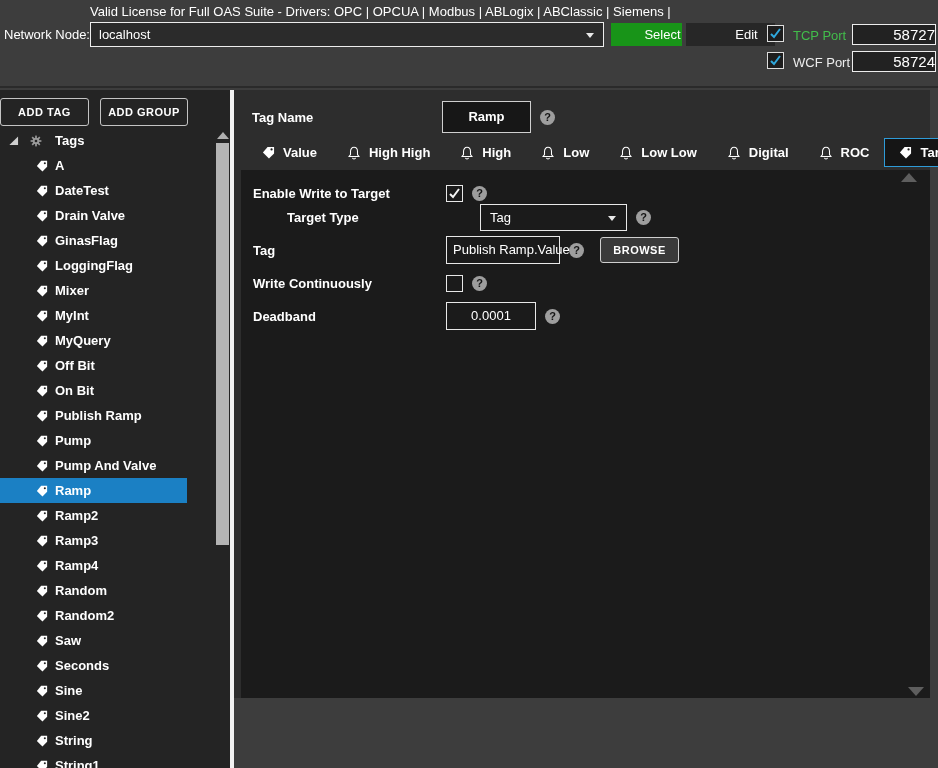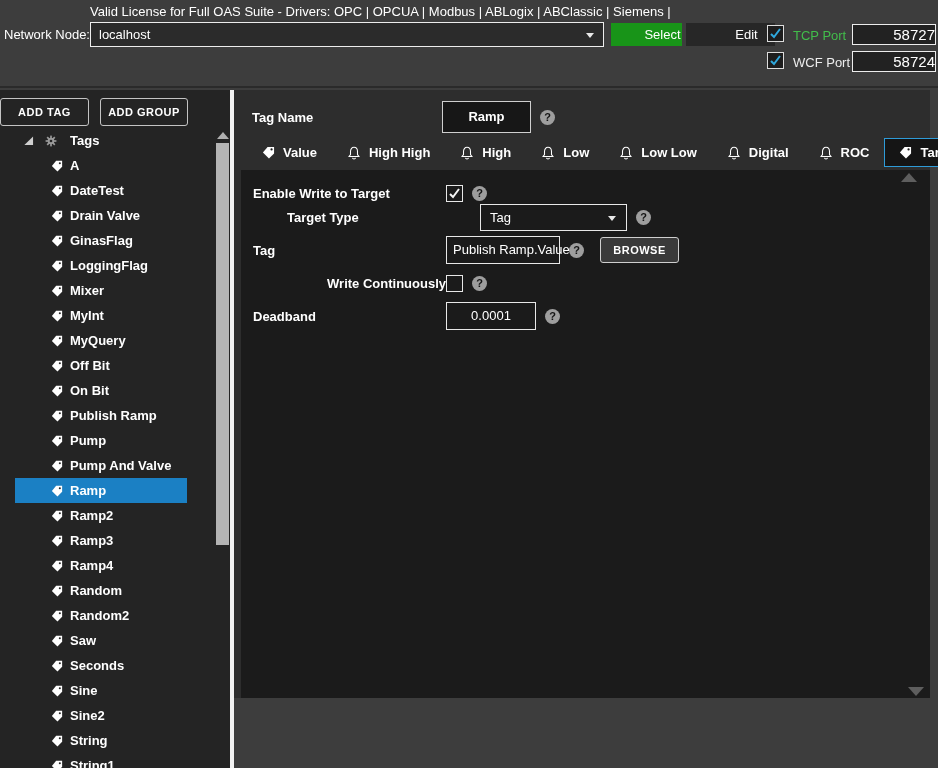--- a/index.html
+++ b/index.html
@@ -21,21 +21,21 @@
   .cb.blue svg polyline { stroke:#2fa8dd; }
   .port-label { position:absolute; font-size:13px; color:#ededed; }
   .port-label.green { color:#42bd4b; }
   .port-box { position:absolute; left:852px; width:84px; height:21px; background:#222; border:1px solid #ededed; color:#fff; font-size:15px; text-align:right; line-height:19px; }
 
   
   .sidebar { position:absolute; left:0; top:90px; width:230px; height:678px; background:#242424; }
   .side-btn { position:absolute; top:8px; height:28px; background:transparent; border:1px solid #c4c4c4; border-radius:3px; color:#fff; font-size:11px; font-weight:bold; letter-spacing:.5px; font-family:inherit; cursor:pointer; }
   .add-tag { left:0; width:89px; }
   .add-group { left:100px; width:88px; }
-  .tree { position:absolute; left:0; top:38px; width:187px; bottom:0; overflow:hidden;padding-left:15px; }
+  .tree { position:absolute; left:0; top:38px; width:187px; bottom:0; overflow:hidden; }
   .tree-root { height:25px; display:flex; align-items:center; padding-left:8px; color:#fff; font-size:13px; font-weight:600; cursor:pointer; }
   .tree-root .gear { margin-left:11px; display:flex; }
   .tree-root .root-label { margin-left:13px; }
   .tree-item { height:25px; display:flex; align-items:center; padding-left:36px; color:#fff; font-size:13px; font-weight:600; cursor:pointer; white-space:nowrap; }
   .tree-item.selected { background:#1b80c4; }
   .tree-item .t-icon { display:flex; margin-right:7px; }
   .side-scroll { position:absolute; right:0; top:38px; width:15px; bottom:0; }
   .sb-up { width:0; height:0; margin:4px auto 0; border-left:6px solid transparent; border-right:6px solid transparent; border-bottom:7px solid #b0b0b0; }
   .sb-thumb { position:absolute; left:1px; top:15px; width:13px; height:402px; background:#b4b4b4; }
   .splitter { position:absolute; left:230px; top:90px; width:4px; height:678px; background:#f2f2f2; cursor:col-resize; }
@@ -49,21 +49,21 @@
   .help::after { content:"?"; }
   .tagname-help { position:absolute; left:306px; top:20px; }
   .tabbar { position:absolute; left:13px; top:47px; height:31px; display:flex; align-items:center; }
   .tab { display:flex; align-items:center; gap:8px; height:29px; padding:0 14px; color:#fff; font-size:13px; font-weight:600; border:1px solid transparent; cursor:pointer; white-space:nowrap; }
   .tab.selected { background:#151515; border:1px solid #2e9bd8; }
   .tab-icon { display:flex; }
 
   .content { position:absolute; left:7px; right:0; top:80px; bottom:0; background:#1b1b1b; }
   .frow { position:absolute; left:12px; display:flex; align-items:center; }
   .flabel { width:193px; color:#fff; font-size:13px; font-weight:600; flex:none; }
-  .r1 { top:7px;margin-top:8px; }  .r2 { top:34px;margin-left:34px; } .r3 { top:66px; } .r4 { top:105px;text-align:right; } .r5 { top:132px; }
+  .r1 { top:7px;margin-top:8px; }  .r2 { top:34px;margin-left:34px; } .r3 { top:66px; } .r4 { top:105px; } .r5 { top:132px; }
   .fctrl { display:flex; align-items:center; gap:9px; }
   .fcb { position:relative; width:17px; height:17px; background:transparent; border:1px solid #e8e8e8; cursor:pointer; flex:none; }
   .fcb svg { display:none; margin:1px 0 0 1px; }
   .fcb.checked svg { display:block; }
   .dropdown { position:relative; width:147px; height:27px; background:#1b1b1b; border:1px solid #e8e8e8; color:#fff; font-size:13px; line-height:25px; padding-left:9px; cursor:pointer; }
   .dropdown .caret { position:absolute; right:10px; top:11px; width:0; height:0; border-left:4px solid transparent; border-right:4px solid transparent; border-top:5px solid #e8e8e8; }
   .tinput { height:28px; background:#1b1b1b; border:1px solid #e8e8e8; color:#fff; font-size:13px; line-height:26px; padding:0 6px; white-space:nowrap; }
   .tag-input { width:114px; }
   .deadband-input { width:90px; text-align:center; }
   .browse-btn { margin-left:7px; width:79px; height:26px; background:#3a3a3a; border:1px solid #cfcfcf; border-radius:3px; color:#fff; font-size:11px; font-weight:bold; letter-spacing:.5px; font-family:inherit; cursor:pointer; }

